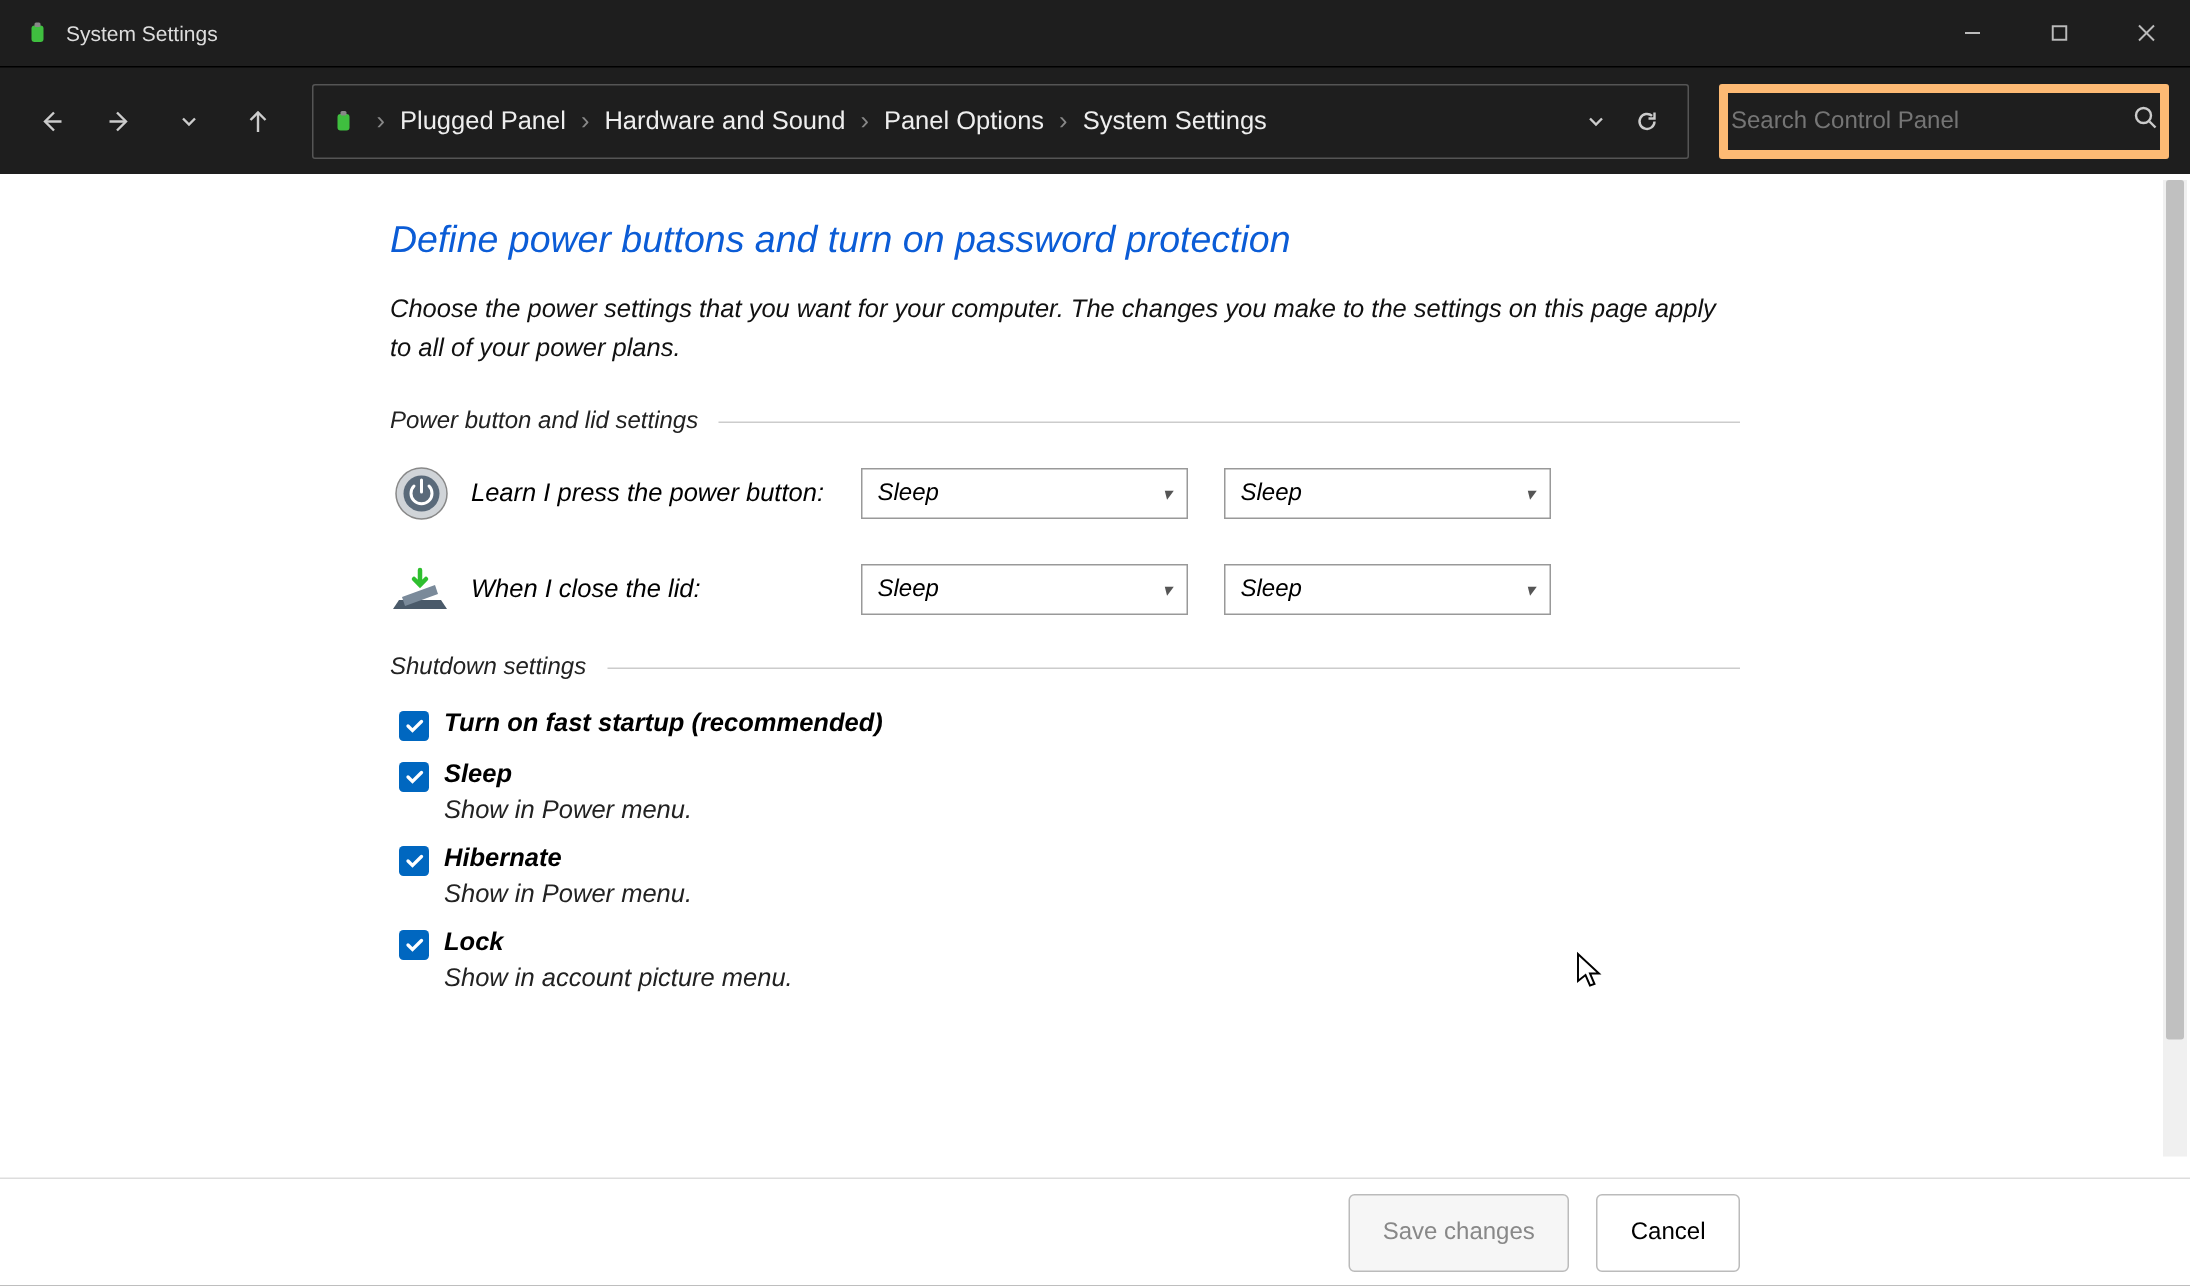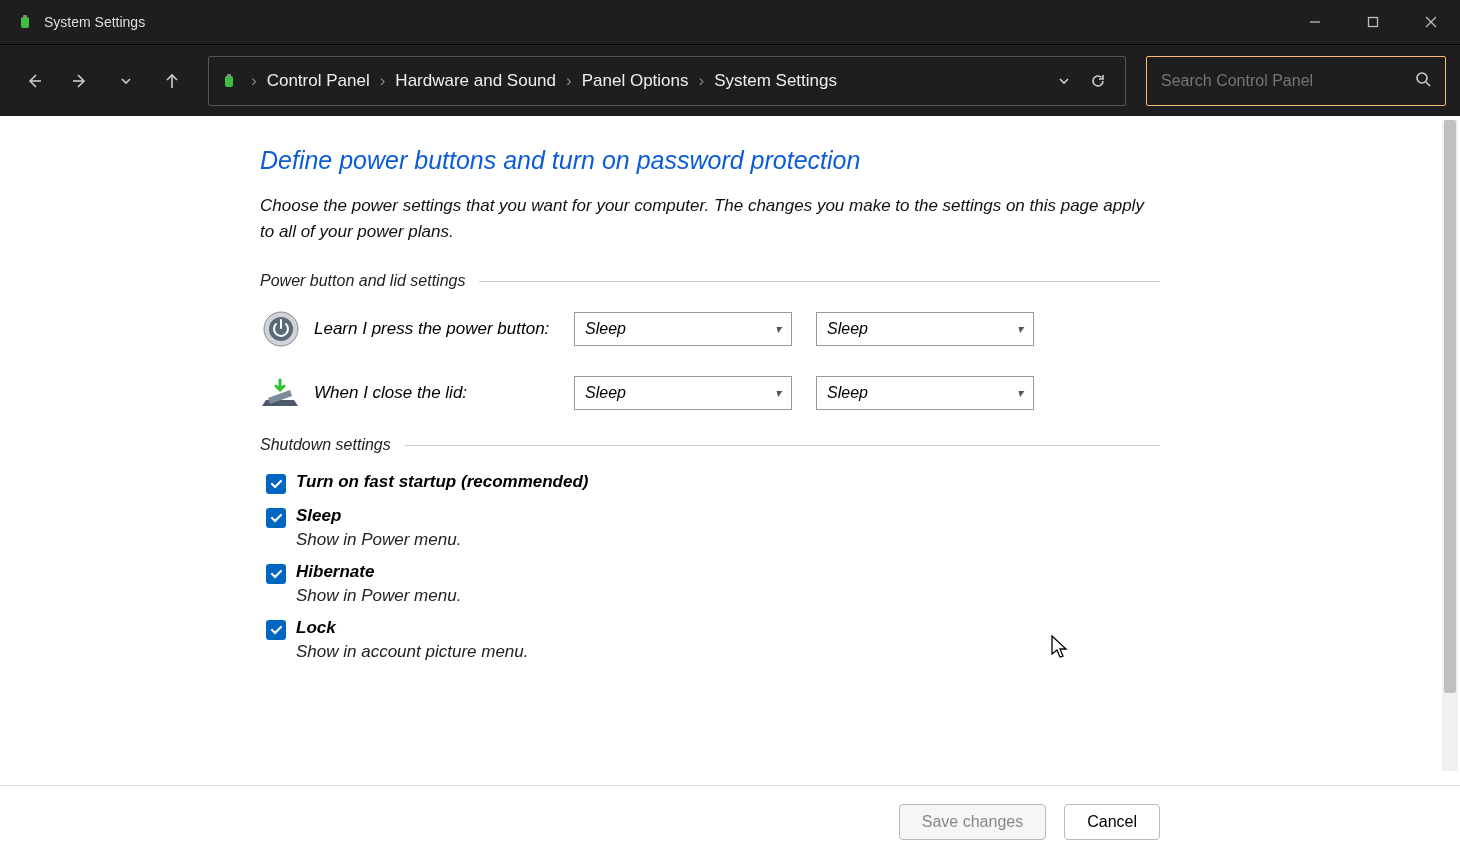--- a/index.html
+++ b/index.html
@@ -14,21 +14,21 @@
 
   
   .navbar { height: 72px; background: #1e1e1e; display: flex; align-items: center; padding: 0 14px; gap: 6px; border-top: 1px solid #000; }
   .nav-icon-btn { width: 40px; height: 40px; display: flex; align-items: center; justify-content: center; color: #ccc; cursor: pointer; border-radius: 4px; }
   .addrbar { flex: 1; height: 50px; border: 1px solid #555; border-radius: 2px; display: flex; align-items: center; padding: 0 10px; color: #eee; font-size: 17px; margin-left: 10px; }
   .addr-icon { width: 20px; height: 20px; margin-right: 6px; display:flex; align-items:center; justify-content:center;}
   .crumb { padding: 0 4px; cursor: pointer; white-space: nowrap; }
   .chev { color: #888; padding: 0 6px; }
   .addrbar .fill { flex: 1; }
   .addr-right-btn { width: 34px; height: 34px; display:flex; align-items:center; justify-content:center; color:#ccc; cursor:pointer; }
-  .searchbox { width: 300px; height: 50px; border: 1px solid #fdba74; border-radius:2px; display:flex; align-items:center; padding: 0 14px; margin-left: 14px; gap: 16px; }
+  .searchbox { width: 300px; height: 50px; border: 6px solid #fdba74; border-radius:2px; display:flex; align-items:center; padding: 0 2px; margin-left: 14px; gap: 16px; }
   .searchbox input { flex:1; background:transparent; border:none; outline:none; color:#ccc; font-size:16px; }
   .search-icon { color:#ccc; }
 
   
   .content-wrap { flex:1; background:#fff; display:flex; position:relative; }
   .content { flex:1; padding: 30px 0 0 0; overflow-y:auto; }
   .inner { width: 900px; margin-left: 260px; font-style: italic; }
 
   h1.page-title { color:#0b5cd6; font-weight:400; font-size:25px; margin-bottom:18px; }
   .intro { font-size:17px; color:#111; line-height:1.5; margin-bottom:28px; }
@@ -52,21 +52,21 @@
   .chk-texts .chk-title { font-weight:600; font-size:17px; }
   .chk-texts .chk-desc { font-size:17px; color:#222; margin-top:4px;}
   .learn-link { color:#1a5fc7; text-decoration:underline; cursor:pointer;}
 
   
   .vscroll { position:absolute; right:2px; top:4px; width:16px; height: calc(100% - 90px); background:#f0f0f0; }
   .vscroll .thumb { position:absolute; left:2px; right:2px; top:0; height: 88%; background:#c0c0c0; border-radius:2px; cursor:pointer;}
 
   
   .footer { position:absolute; bottom:0; left:0; right:0; height:72px; background:#fff; border-top:1px solid #ddd; display:flex; align-items:center; justify-content:flex-end; padding-right:300px; gap:18px;}
-  .btn { height:36px; padding:0 22px; border:1px solid #bbb; background:#fff; border-radius:4px; font-size:16px; cursor:pointer; display:flex; align-items:center;}
+  .btn { height:52px; padding:0 22px; border:1px solid #bbb; background:#fff; border-radius:4px; font-size:16px; cursor:pointer; display:flex; align-items:center;}
   .btn.disabled { color:#888; background:#f6f6f6; cursor:default;}
 
   
   .cursor { position:absolute; top:518px; left:1050px; pointer-events:none;}
 </style>
 </head>
 <body>
 
 <div class="titlebar">
   <span class="app-icon">
@@ -123,21 +123,21 @@
     </div>
 
   <div class="addrbar">
     <span class="addr-icon">
       <svg width="16" height="16" viewBox="0 0 16 16">
           <rect x="4" y="3" width="8" height="11" rx="2" fill="#3fbf3f"></rect>
           <rect x="6" y="1" width="4" height="3" rx="1" fill="#888"></rect>
         </svg>
     </span>
     <span class="chev">›</span>
-    <span class="crumb">Control Panel</span>
+    <span class="crumb">Plugged Panel</span>
     <span class="chev">›</span>
     <span class="crumb">Hardware and Sound</span>
     <span class="chev">›</span>
     <span class="crumb">Panel Options</span>
     <span class="chev">›</span>
     <span class="crumb">System Settings</span>
     <span class="fill"></span>
     <div class="addr-right-btn">
         <svg width="14" height="14" viewBox="0 0 14 14">
           <path d="M3 5 L7 9 L11 5" stroke="currentColor" stroke-width="1.6" fill="none"></path>

